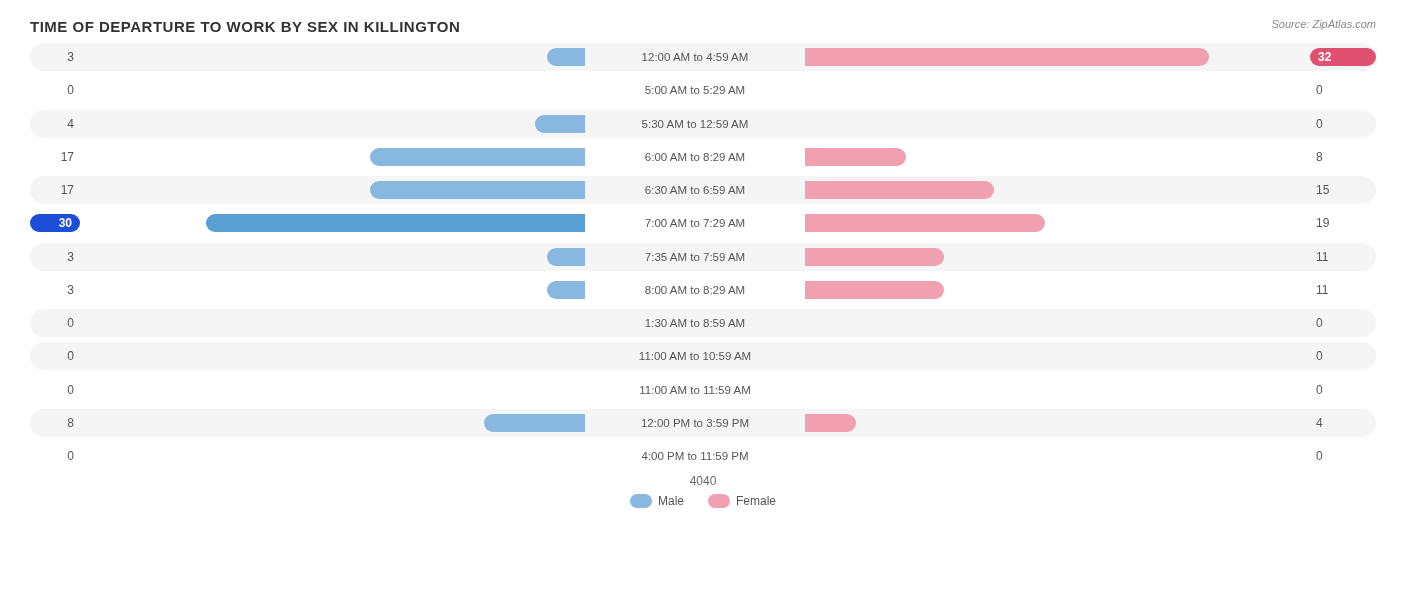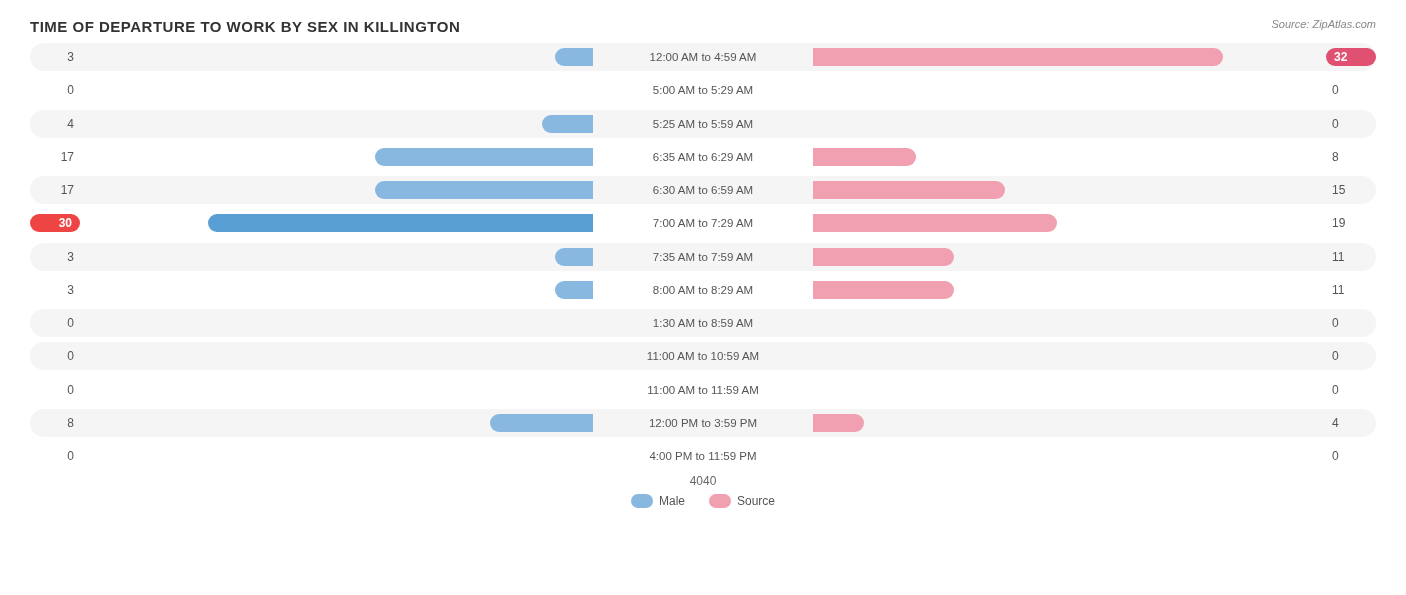--- a/index.html
+++ b/index.html
@@ -102,21 +102,21 @@
     .center-label-wrap {
       width: 220px;
       text-align: center;
       font-size: 11.5px;
       color: #555;
       flex-shrink: 0;
       z-index: 2;
       padding: 0 4px;
     }
     .female-label {
-      width: 50px;
+      width: 66px;
       text-align: left;
       font-size: 12px;
       color: #555;
       padding-left: 6px;
       flex-shrink: 0;
     }
     
     .axis-bottom {
       display: flex;
       justify-content: center;
@@ -181,34 +181,34 @@
             </div>
             <div class="female-label">0</div>
           </div>
         </div>
         <div class="bar-row row-bg-odd">
           <div class="bar-row-inner">
             <div class="male-label">4</div>
             <div class="male-bar-wrap">
               <div class="male-bar" style="width: 10%;"></div>
             </div>
-            <div class="center-label-wrap">5:25 AM to 5:59 AM</div>
+            <div class="center-label-wrap">5:30 AM to 12:59 AM</div>
             <div class="female-bar-wrap">
               <div class="female-bar" style="width: 0%;"></div>
             </div>
             <div class="female-label">0</div>
           </div>
         </div>
         <div class="bar-row row-bg-even">
           <div class="bar-row-inner">
             <div class="male-label">17</div>
             <div class="male-bar-wrap">
               <div class="male-bar" style="width: 42.5%;"></div>
             </div>
-            <div class="center-label-wrap">6:35 AM to 6:29 AM</div>
+            <div class="center-label-wrap">6:00 AM to 8:29 AM</div>
             <div class="female-bar-wrap">
               <div class="female-bar" style="width: 20%;"></div>
             </div>
             <div class="female-label">8</div>
           </div>
         </div>
         <div class="bar-row row-bg-odd">
           <div class="bar-row-inner">
             <div class="male-label">17</div>
             <div class="male-bar-wrap">
@@ -216,21 +216,21 @@
             </div>
             <div class="center-label-wrap">6:30 AM to 6:59 AM</div>
             <div class="female-bar-wrap">
               <div class="female-bar" style="width: 37.5%;"></div>
             </div>
             <div class="female-label">15</div>
           </div>
         </div>
         <div class="bar-row row-bg-even">
           <div class="bar-row-inner">
-            <div class="male-label" style="background: #ef4444; color: rgb(255, 255, 255); border-radius: 13px; padding: 2px 8px; font-weight: bold; font-size: 12px;">30</div>
+            <div class="male-label" style="background: #1d4ed8; color: rgb(255, 255, 255); border-radius: 13px; padding: 2px 8px; font-weight: bold; font-size: 12px;">30</div>
             <div class="male-bar-wrap">
               <div class="male-bar" style="width: 75%; background: rgb(90, 159, 212);"></div>
             </div>
             <div class="center-label-wrap">7:00 AM to 7:29 AM</div>
             <div class="female-bar-wrap">
               <div class="female-bar" style="width: 47.5%;"></div>
             </div>
             <div class="female-label">19</div>
           </div>
         </div>
@@ -339,17 +339,17 @@
       <span>40</span>
     </div>
 
     <div class="legend">
       <div class="legend-item">
         <div class="legend-swatch male-swatch"></div>
         <span>Male</span>
       </div>
       <div class="legend-item">
         <div class="legend-swatch female-swatch"></div>
-        <span>Source</span>
+        <span>Female</span>
       </div>
     </div>
   </div>
 </div>
 
 </body></html>

